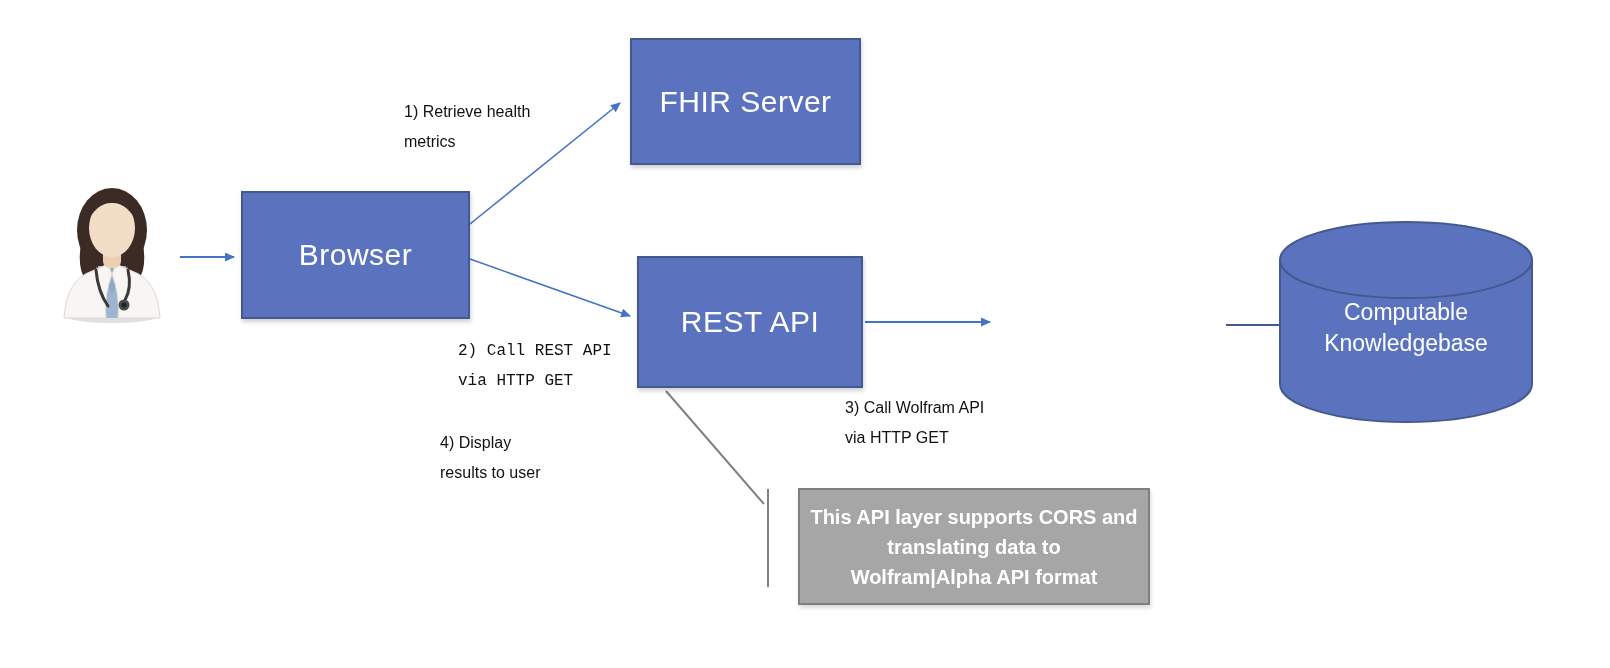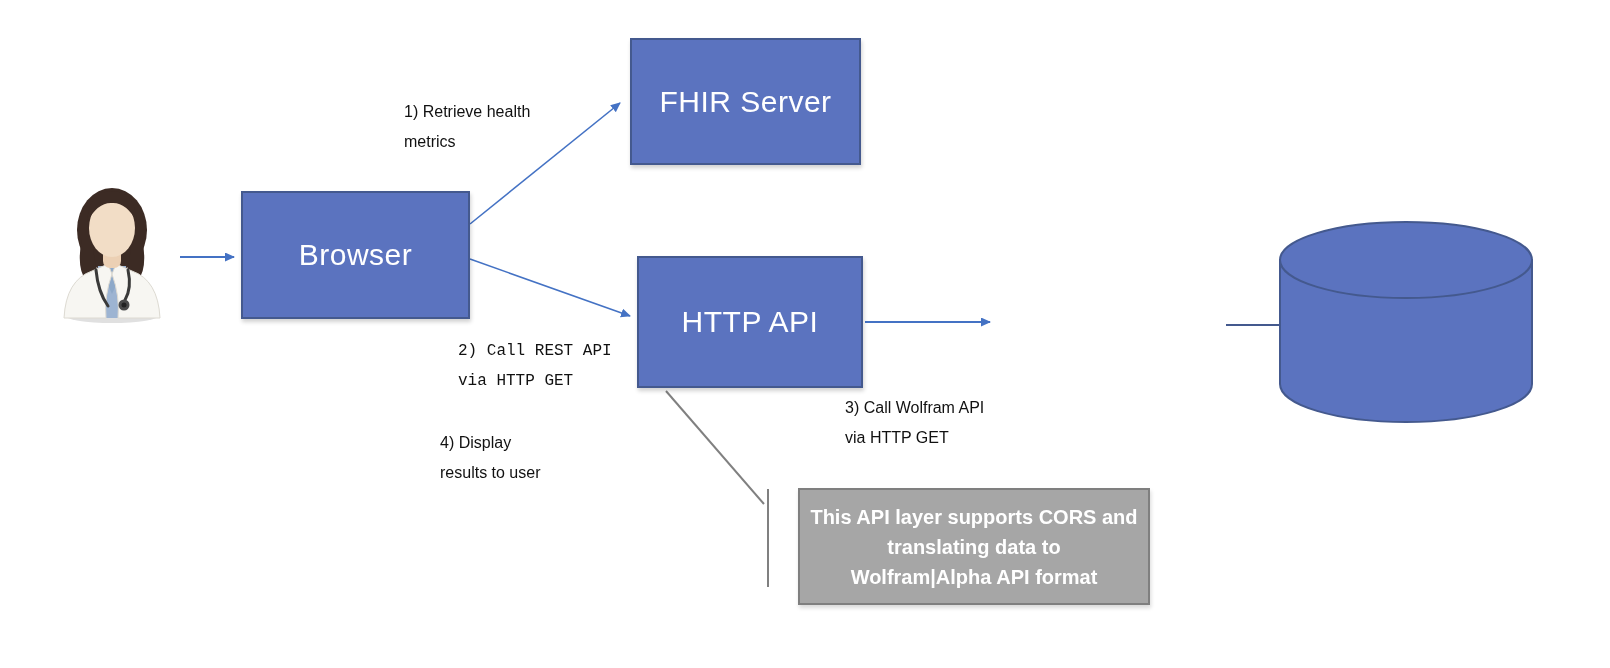--- a/index.html
+++ b/index.html
@@ -120,27 +120,29 @@
     <circle cx="72" cy="129" r="2.5" fill="#222222"></circle>
   </svg>
 
   <div class="node" id="node-browser">
     <span>Browser</span>
   </div>
   <div class="node" id="node-fhir">
     <span>FHIR Server</span>
   </div>
   <div class="node" id="node-rest">
-    <span>HTTP API</span>
+    <span>REST API</span>
   </div>
 
   <svg id="cylinder-shape" width="260" height="208" viewBox="0 0 260 208">
     <path d="M4 42 L4 166 A126 38 0 0 0 256 166 L256 42 Z" style="fill: var(--node-fill, #5b73bf); stroke: var(--node-border, #44598e); stroke-width: 2;"></path>
     <ellipse cx="130" cy="42" rx="126" ry="38" style="fill: var(--node-fill, #5b73bf); stroke: var(--node-border, #44598e); stroke-width: 2;"></ellipse>
   </svg>
+  <div class="cyl-label">Computable
+Knowledgebase</div>
 
   <div class="edge-label" id="label-step1">1) Retrieve health
 metrics</div>
   <div class="edge-label" id="label-step2">2) Call REST API
 via HTTP GET</div>
   <div class="edge-label" id="label-step3">3) Call Wolfram API
 via HTTP GET</div>
   <div class="edge-label" id="label-step4">4) Display
 results to user</div>
 

